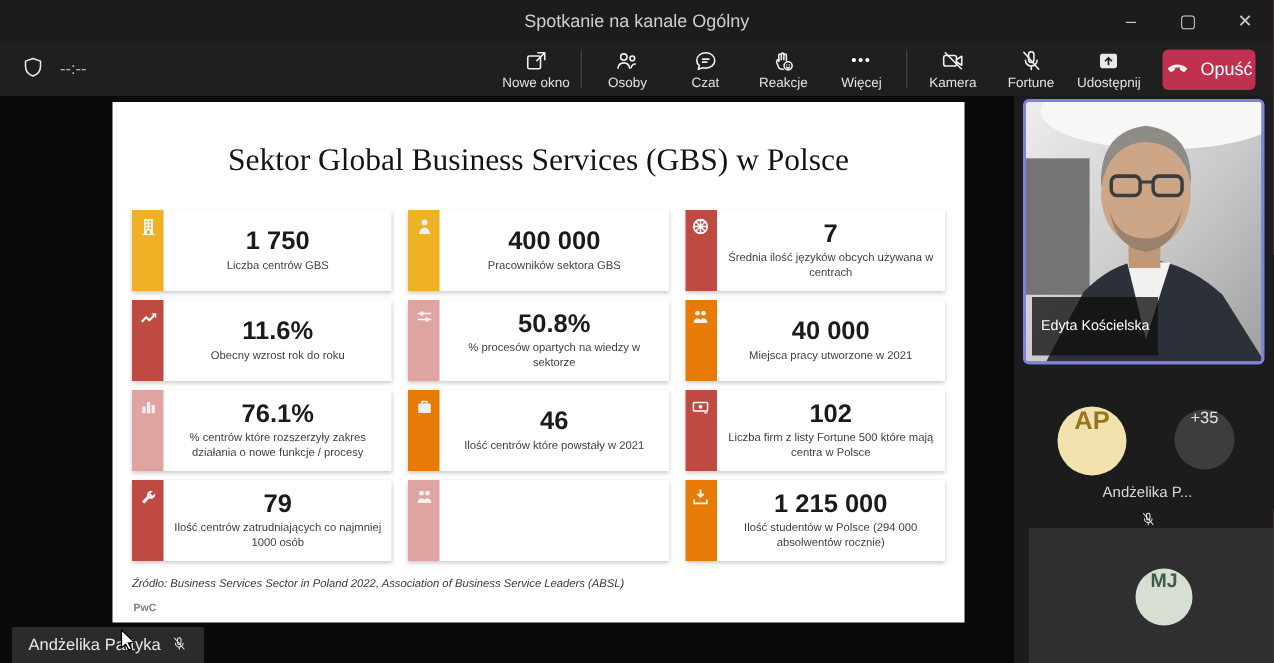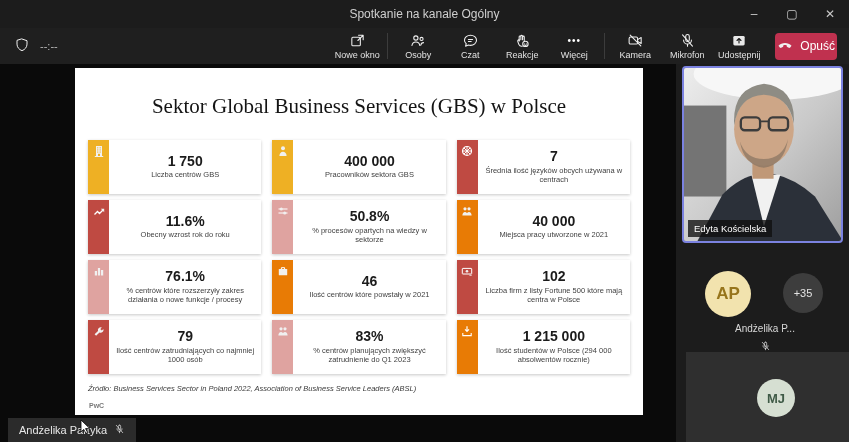--- a/index.html
+++ b/index.html
@@ -34,41 +34,41 @@
   .slide { position:absolute; left:75px; top:4px; width:568px; height:347px; background:#ffffff; }
   .slide-title { position:absolute; top:26px; left:0; right:0; text-align:center;
     font-family:"Liberation Serif", serif; font-size:21px; color:#141414; }
 
   .cards { position:absolute; left:13px; top:72px; width:542px;
     display:grid; grid-template-columns:repeat(3, 1fr); gap:6px 11px; grid-auto-rows:54px; }
   .card { display:flex; background:#fff; box-shadow:0 1px 3px rgba(0,0,0,0.22); }
   .card-strip { width:21px; flex:0 0 21px; display:flex; justify-content:center; padding-top:5px; }
   .card-strip svg { width:12px; height:12px; }
   .card-body { flex:1; display:flex; flex-direction:column; align-items:center; justify-content:center; padding:2px 4px; }
-  .card-value { font-size:14px; font-weight:bold; color:#1b1b1b; line-height:1.05; }
+  .card-value { font-size:17px; font-weight:bold; color:#1b1b1b; line-height:1.05; }
   .card-label { font-size:7.5px; color:#3f3f3f; text-align:center; line-height:1.3; margin-top:2px; }
 
   .slide-source { position:absolute; left:13px; top:316px; font-size:7.5px; font-style:italic; color:#3a3a3a; }
   .slide-logo { position:absolute; left:14px; top:334px; font-size:7px; font-weight:bold; color:#7a7a7a; }
 
   .presenter-chip { position:absolute; left:8px; bottom:0; height:24px; background:#2b2b2b;
     display:flex; align-items:center; gap:7px; padding:0 11px; }
   .presenter-chip span { font-size:11px; color:#e8e8e8; }
 
   .cursor { position:absolute; left:80px; top:355px; }
 
   
   .sidebar { position:relative; width:173px; height:378px; background:#1c1c1c; }
   .video-tile { position:absolute; left:6px; top:2px; width:161px; height:177px;
     border:2.5px solid #7b82e0; border-radius:4px; overflow:hidden; background:#888; }
   .video-tile svg.portrait { display:block; width:100%; height:100%; }
   .name-chip { position:absolute; left:4px; bottom:4px; background:rgba(15,15,15,0.78);
-    color:#fff; font-size:9.5px; padding:3px 6px; white-space:nowrap; }
-
-  .avatar { border-radius:50%; display:flex; align-items:center; justify-content:center; font-weight:bold; }
+    color:#fff; font-size:9.5px; padding:14px 6px; white-space:nowrap; }
+
+  .avatar { border-radius:50%; display:flex; justify-content:center; font-weight:bold; }
   .avatar-ap { position:absolute; left:29px; top:207px; width:46px; height:46px;
     background:#f2e3ae; color:#97751c; font-size:17px; }
   .avatar-more { position:absolute; left:107px; top:209px; width:40px; height:40px;
     background:#3d3d3d; color:#e3e3e3; font-size:11px; font-weight:normal; }
   .participant-label { position:absolute; left:14px; top:259px; width:150px;
     display:flex; align-items:center; gap:6px;flex-direction:column; }
   .participant-label span { font-size:10px; color:#d8d8d8; white-space:nowrap; overflow:hidden; }
 
   .mj-tile { position:absolute; left:10px; top:288px; width:163px; height:90px; background:#2f2f2f; }
   .avatar-mj { position:absolute; left:71px; top:27px; width:38px; height:38px;
@@ -157,21 +157,21 @@
         </span>
         <span class="lbl">Kamera</span>
       </div>
       <div class="tb-btn">
         <span class="glyph">
           <svg width="17" height="17" viewBox="0 0 24 24">
               <rect class="st" x="9.5" y="3.5" width="5" height="10" rx="2.5"></rect>
               <path class="st" d="M6.5 11.5c0 3 2.5 5.5 5.5 5.5s5.5-2.5 5.5-5.5M12 17v3.2M5 4l14 16"></path>
             </svg>
         </span>
-        <span class="lbl">Mikrofon</span>
+        <span class="lbl">Fortune</span>
       </div>
       <div class="tb-btn">
         <span class="glyph">
           <svg width="18" height="17" viewBox="0 0 24 24">
               <rect x="4" y="5.5" width="16" height="13.5" rx="2" fill="#e8e8e8"></rect>
               <path d="M12 15.5V9.3M9.2 12l2.8-2.8 2.8 2.8" stroke="#1f1f1f" stroke-width="1.6" fill="none" stroke-linecap="round" stroke-linejoin="round"></path>
             </svg>
         </span>
         <span class="lbl">Udostępnij</span>
       </div>
@@ -335,24 +335,20 @@
             </div>
           </div>
 
           <div class="card">
             <div class="card-strip" style="background: rgb(223, 163, 160);">
               <svg viewBox="0 0 12 12">
                   <circle class="fl" cx="4" cy="3.8" r="1.6"></circle>
                   <circle class="fl" cx="8" cy="3.8" r="1.6"></circle>
                   <path class="fl" d="M1.4 10.4c0-2 1.1-3.3 2.6-3.3s2.6 1.3 2.6 3.3zM5.4 10.4c0-2 1.1-3.3 2.6-3.3s2.6 1.3 2.6 3.3z"></path>
                 </svg>
-            </div>
-            <div class="card-body">
-              <div class="card-value">83%</div>
-              <div class="card-label">% centrów planujących zwiększyć zatrudnienie do Q1 2023</div>
             </div>
           </div>
 
           <div class="card">
             <div class="card-strip" style="background: rgb(232, 123, 5);">
               <svg viewBox="0 0 12 12">
                   <path d="M6 1.3v5M4 4.3l2 2 2-2" fill="none" stroke="#fff" stroke-width="1.2"></path>
                   <path d="M1.8 8v2.6h8.4V8" fill="none" stroke="#fff" stroke-width="1.1"></path>
                 </svg>
             </div>

